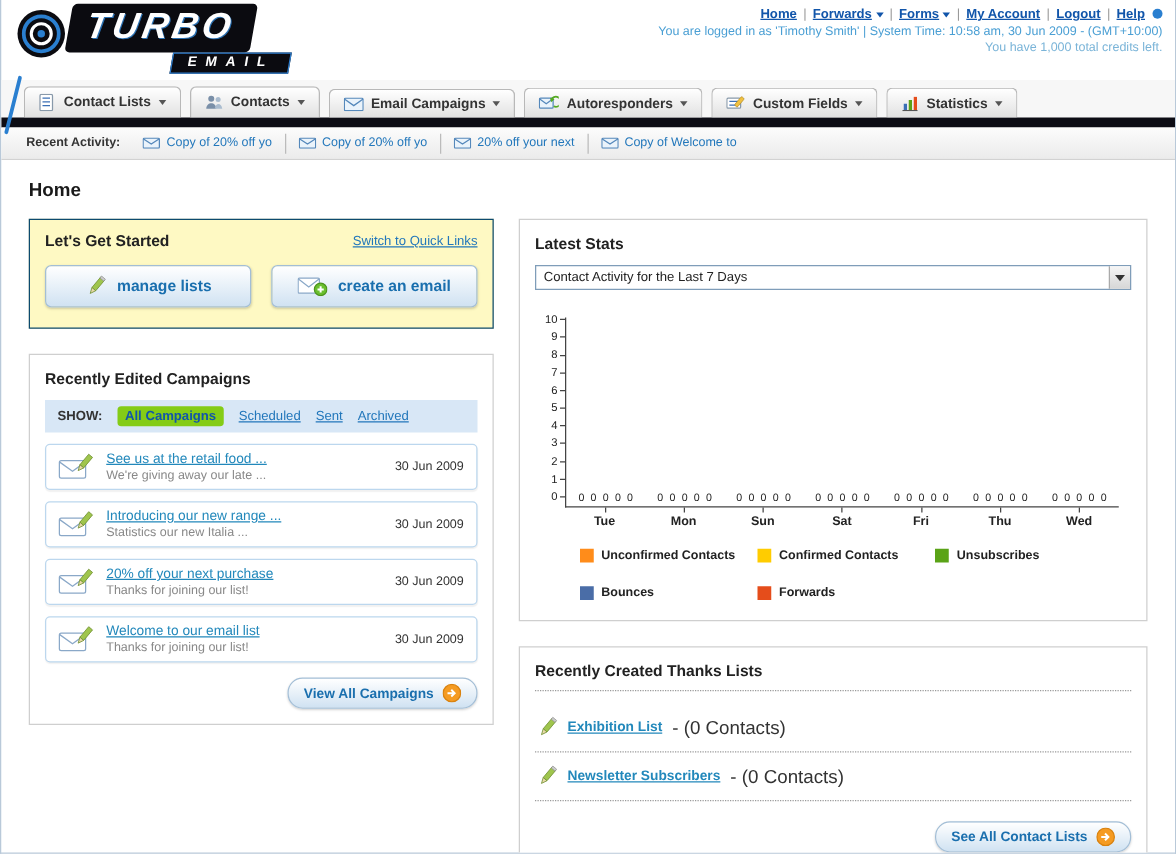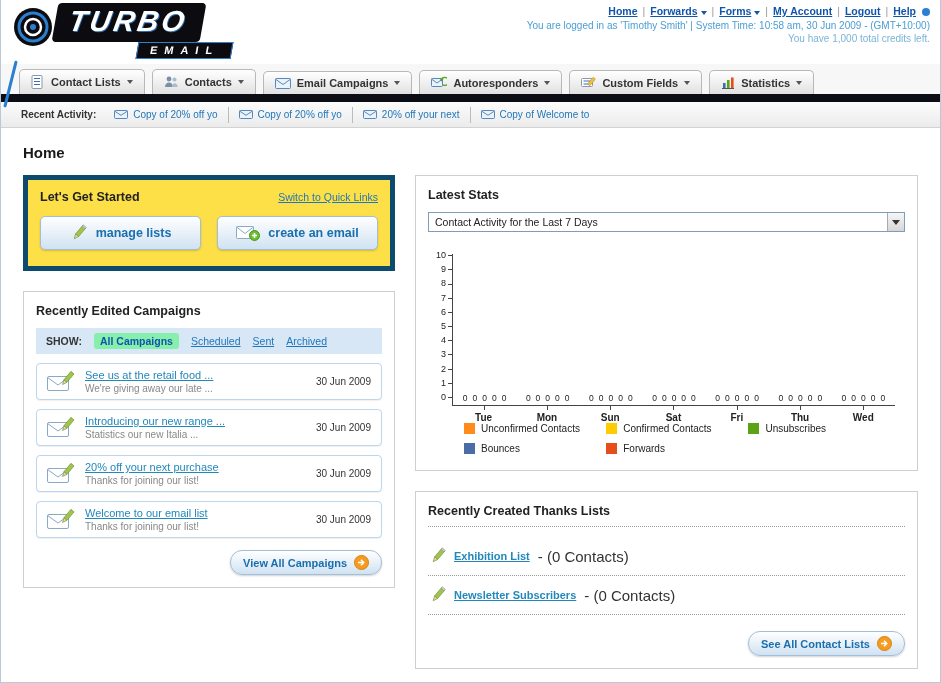--- a/index.html
+++ b/index.html
@@ -54,34 +54,34 @@
   .page-title { font-size:15px; color:#1a1a1a; margin:4px 0 14px; }
   .columns { display:flex; gap:20px; align-items:flex-start; }
   .left-col { width:372px; flex:none; display:flex; flex-direction:column; }
   .right-col { flex:1; display:flex; flex-direction:column; }
 
   .panel { background:#fff; border:1px solid #cfcfcf; padding:12px; }
   .panel-title { font-size:12.5px; font-weight:bold; color:#222; margin-bottom:10px; }
   .link { color:#2277bb; font-size:10.5px; text-decoration:underline; cursor:pointer; }
 
   
-  .panel-gs { background:#fde047; border:5px solid #0c4a6e; padding:10px 12px 16px; }
+  .panel-gs { background:#fef9c3; border:1px solid #0c4a6e; padding:10px 12px 16px; }
   .gs-head { display:flex; justify-content:space-between; align-items:center; margin-bottom:12px; }
   .gs-buttons { display:flex; gap:16px; }
   .big-btn { flex:1; display:flex; align-items:center; justify-content:center; gap:8px; height:34px;
              background:linear-gradient(#ffffff,#d0e2f2); border:1px solid #a3bed6; border-radius:5px;
              box-shadow:0 1px 2px rgba(0,0,0,.18); font-size:12.5px; font-weight:bold; color:#1a6fae;
              cursor:pointer; }
 
   
   .panel-camp { margin-top:20px; display:flex; flex-direction:column; }
   .camp-tabs { display:flex; align-items:center; gap:12px; background:#d8e7f6; padding:5px 10px;
                font-size:10.5px; }
   .show-label { font-weight:bold; color:#333; }
-  .camp-tab-active { background:#86efac; border-radius:3px; padding:2px 6px; color:#1155aa;
+  .camp-tab-active { background:#84cc16; border-radius:3px; padding:2px 6px; color:#1155aa;
                      font-weight:bold; cursor:pointer; }
   .camp-row { display:flex; align-items:center; gap:10px; border:1px solid #bcd7ee; border-radius:4px;
               padding:5px 10px; margin-top:9px; background:#fff; box-shadow:0 1px 1px rgba(0,0,0,.06); }
   .camp-info { display:flex; flex-direction:column; gap:2px; }
   .camp-title { color:#2288bb; font-size:11px; text-decoration:underline; cursor:pointer; }
   .camp-sub { color:#888; font-size:10px; }
   .camp-date { margin-left:auto; font-size:10px; color:#333; white-space:nowrap; }
   .btn-right { display:flex; justify-content:flex-end; margin-top:12px; }
   .pill-btn { display:inline-flex; align-items:center; gap:7px; padding:4px 12px;
               background:linear-gradient(#ffffff,#d0e2f2); border:1px solid #a3bed6; border-radius:12px;
@@ -100,21 +100,21 @@
   .y-axis { display:flex; flex-direction:column; justify-content:space-between; align-items:flex-end;
             font-size:9px; color:#222; width:22px; height:152px; transform:translateY(-4px); }
   .y-axis span::after { content:""; display:inline-block; width:4px; height:1px; background:#444;
                         margin-left:2px; vertical-align:middle; }
   .plot { position:relative; flex:1; height:152px; border-left:1px solid #444; border-bottom:1px solid #444; }
   .zeros { position:absolute; left:0; right:0; bottom:2px; display:flex; }
   .zero-group { flex:1; display:flex; justify-content:center; gap:5px; font-size:8.5px; color:#222; }
   .x-axis { display:flex; margin-left:22px;font-weight:bold; }
   .x-axis span { flex:1; text-align:center; font-size:10px; color:#222; padding-top:6px; position:relative; }
   .x-axis span::before { content:""; position:absolute; top:0; left:50%; width:1px; height:4px; background:#444; }
-  .legend { margin:0 0 4px 34px; display:flex; flex-wrap:wrap; row-gap:9px; }
+  .legend { margin:16px 0 4px 34px; display:flex; flex-wrap:wrap; row-gap:19px;font-weight:bold; }
   .legend-item { display:flex; align-items:center; gap:6px; font-size:10px; color:#222; flex:0 0 33%; }
   .legend-swatch { width:11px; height:11px; display:inline-block; flex:none; }
 
   
   .panel-cl { margin-top:20px; }
   .dotted { border-bottom:1px dotted #9a9a9a; }
   .cl-item { display:flex; align-items:center; gap:8px; padding:10px 2px;
              border-bottom:1px dotted #9a9a9a; font-size:11px; }
   .cl-name { color:#2288bb; font-weight:bold; text-decoration:underline; cursor:pointer; }
   .cl-suffix { color:#333; font-size:15px; }

